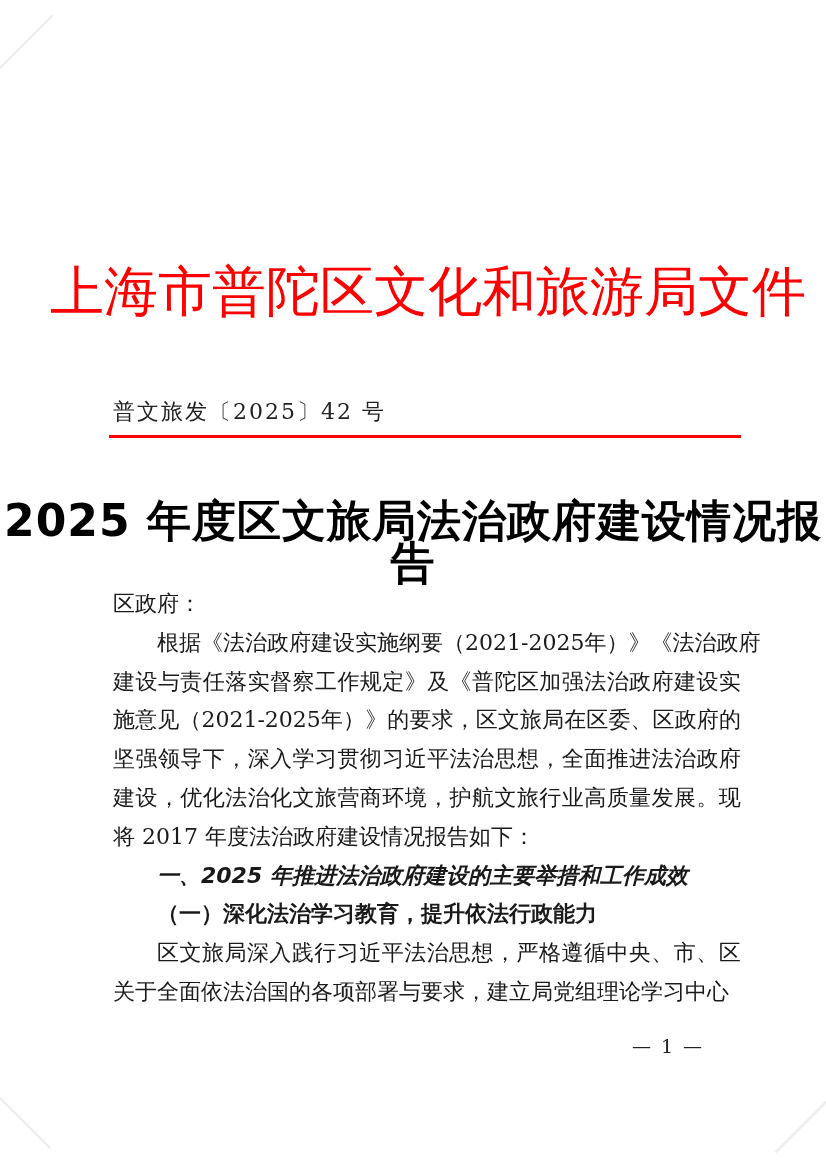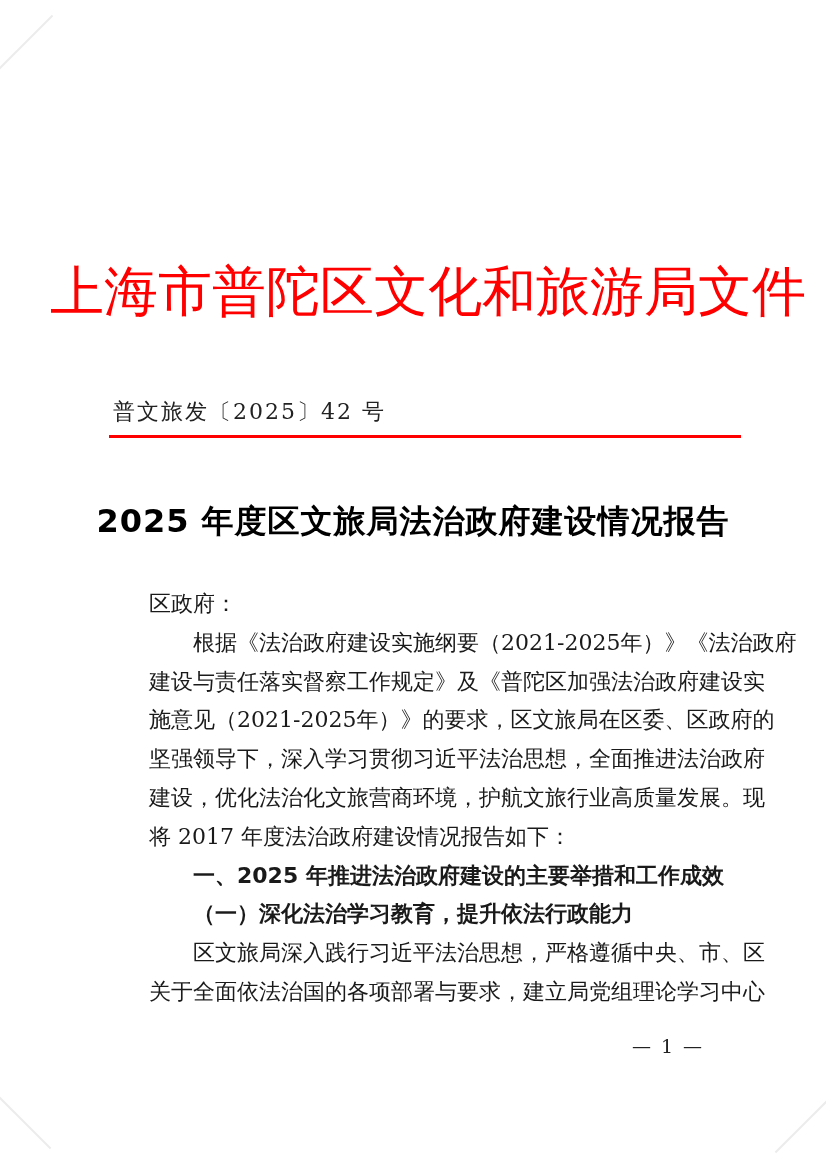--- a/index.html
+++ b/index.html
@@ -34,30 +34,30 @@
   }
   
   .red-line {
     position:absolute; left:109px; top:435px; width:632px; height:3px;
     background:#fe0000;
   }
   
   .doc-title {
     position:absolute; left:0; top:500px; width:826px;
     text-align:center;
-    font-size:32px; line-height:42px; font-weight:bold;
+    font-size:44px; line-height:42px; font-weight:bold;
     font-family:"DejaVu Sans", sans-serif;
     letter-spacing:1px; color:#000;
   }
   
   .doc-body {
     position:absolute; left:113px; top:585px; width:628px;
     font-size:22px; color:#1a1a1a;
   }
-  .bline { height:38.8px; line-height:38.8px; white-space:nowrap;margin-left:36px; }
+  .bline { height:38.8px; line-height:38.8px; white-space:nowrap; }
   .bline.bold {
     font-weight:bold;
     font-family:"DejaVu Sans", sans-serif;
     white-space:nowrap;
   }
   .bline.j { display:flex; justify-content:space-between; white-space:normal; }
   .bline.j span { white-space:nowrap; line-height:38.8px; }
   
   .page-number {
     position:absolute; left:618px; top:1034px; width:100px;
@@ -233,21 +233,21 @@
         <span>业</span>
         <span>高</span>
         <span>质</span>
         <span>量</span>
         <span>发</span>
         <span>展</span>
         <span>。</span>
         <span>现</span>
       </div>
       <div class="bline">将 2017 年度法治政府建设情况报告如下：</div>
-      <div class="bline bold" style="padding-left: 44px;">一、2025 年推进法治政府建设的主要举措和工作成效</div>
+      <div class="bline bold" style="padding-left: 44px; font-style: italic;">一、2025 年推进法治政府建设的主要举措和工作成效</div>
       <div class="bline bold" style="padding-left: 44px;">（一）深化法治学习教育，提升依法行政能力</div>
       <div class="bline j" style="padding-left: 44px;">
         <span>区</span>
         <span>文</span>
         <span>旅</span>
         <span>局</span>
         <span>深</span>
         <span>入</span>
         <span>践</span>
         <span>行</span>

